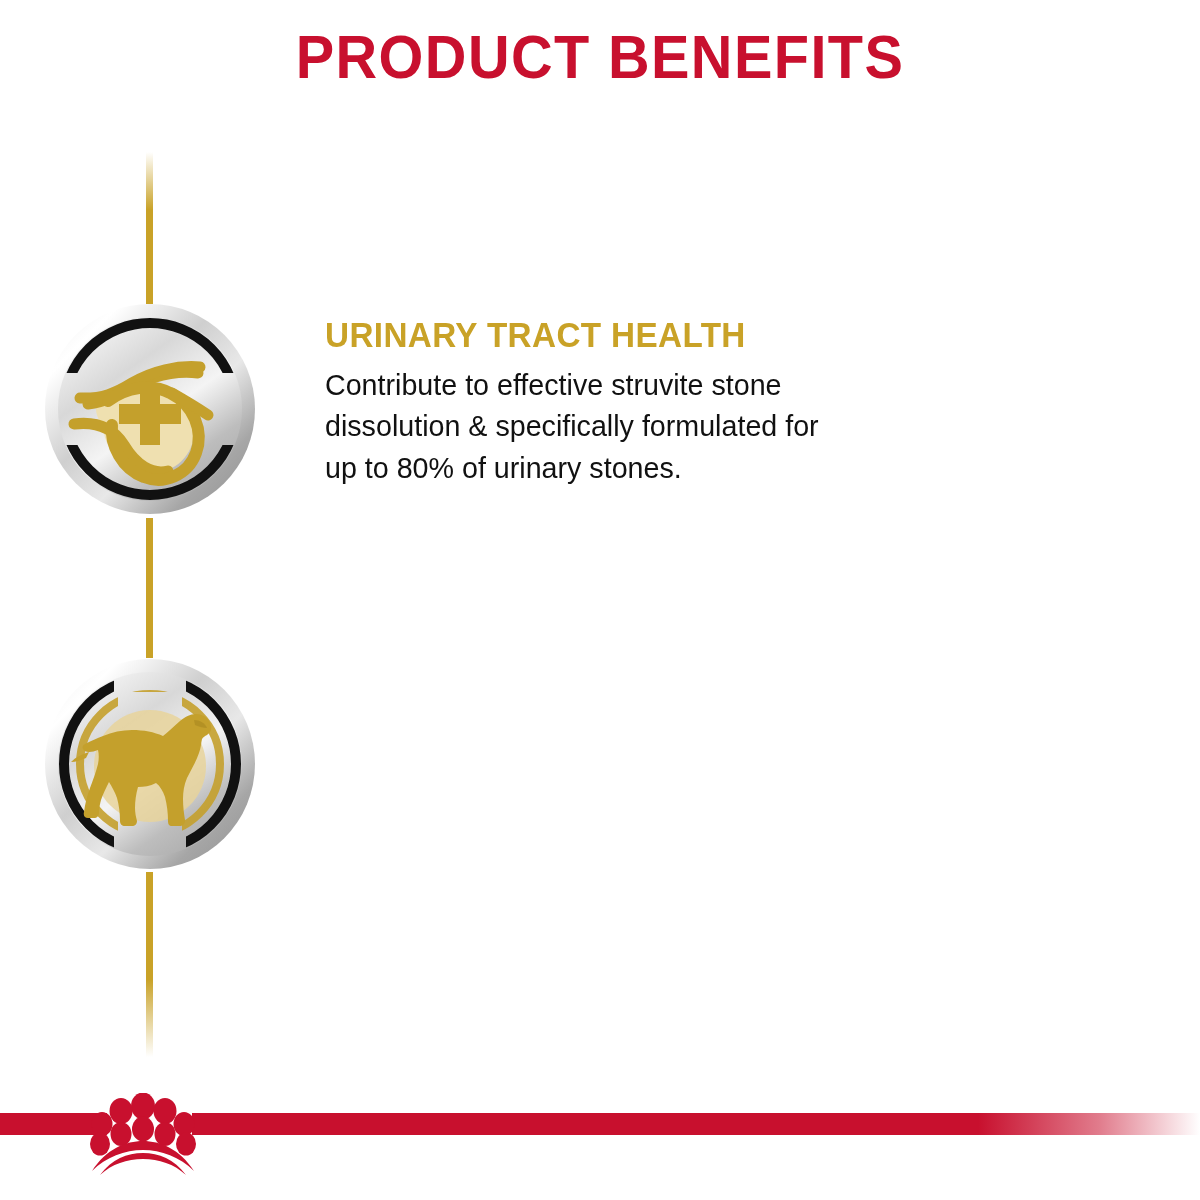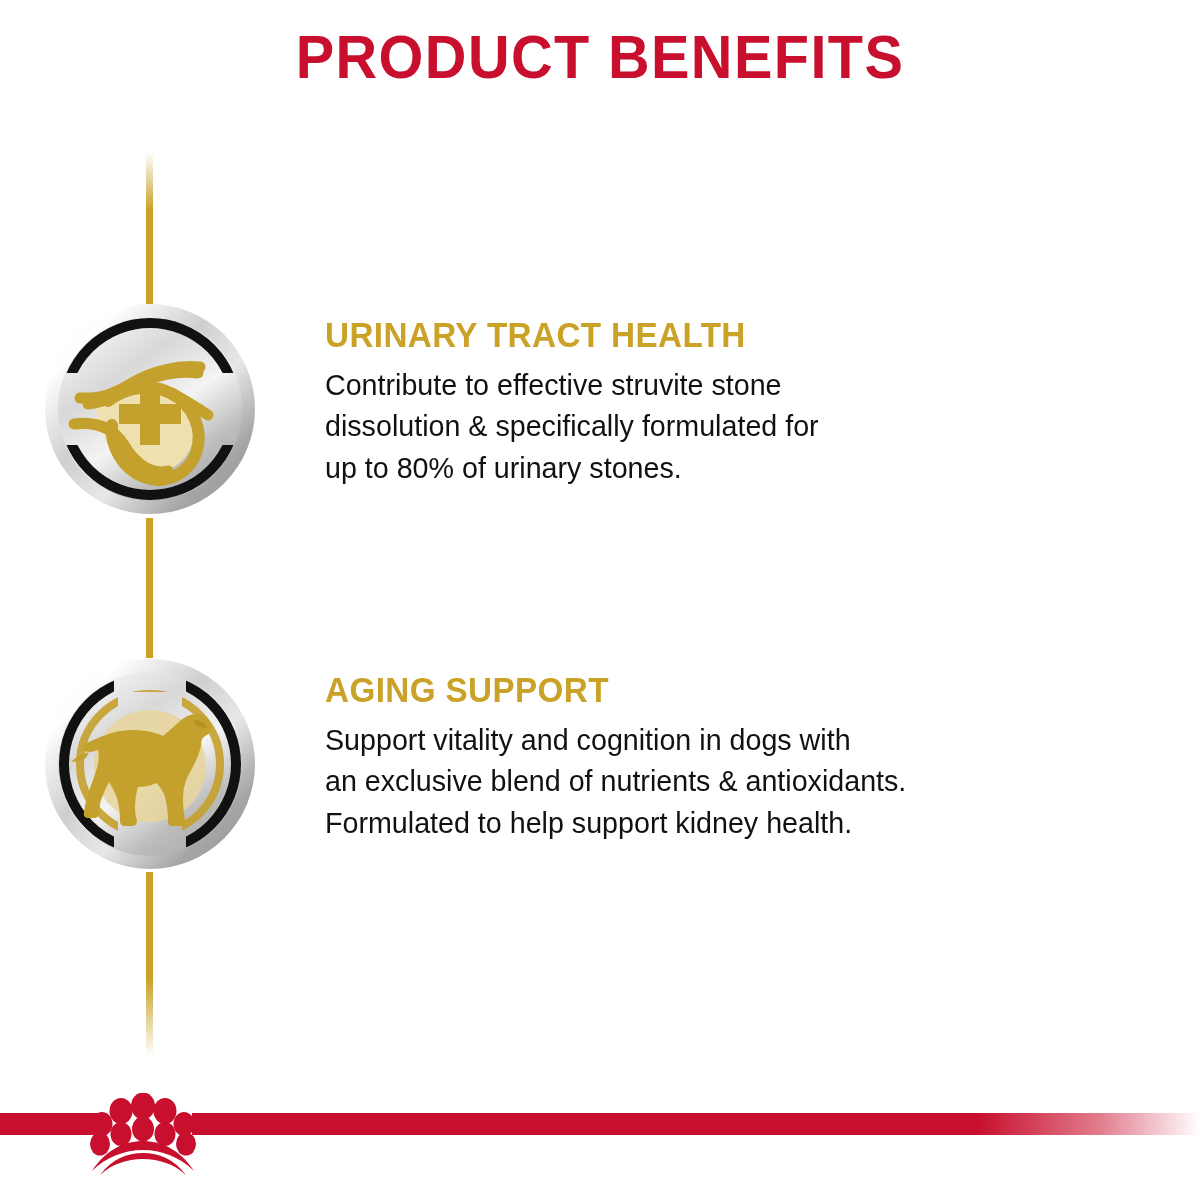--- a/index.html
+++ b/index.html
@@ -295,26 +295,20 @@
                C 100,72 110,74 119,78
                C 124,74 130,68 136,63
                C 141,59 146,56 152,56 Z" fill="#C4A02C"></path>
 
       <path d="M45,94 C 38,96 32,99 27,104 C 32,104 37,102 42,100 Z" fill="#C4A02C"></path>
 
       <path d="M150,62 C 156,62 161,65 163,70 C 160,70 155,69 151,67 Z" fill="#A8871F" opacity="0.6"></path>
     </svg>
   </div>
 
-  <div class="benefit-text">
-    <div class="benefit-heading">AGING SUPPORT</div>
-    <div class="benefit-body">Support vitality and cognition in dogs with
-an exclusive blend of nutrients &amp; antioxidants.
-Formulated to help support kidney health.</div>
-  </div>
 </div>
 
 <div id="footer-bar-left"></div>
 <div id="footer-bar-right"></div>
 
 <div id="crown-logo">
   <svg viewBox="0 0 110 82" width="110" height="82" aria-hidden="true">
     <g fill="#C8102E">
 
       <ellipse cx="55" cy="13" rx="12" ry="13.5"></ellipse>

